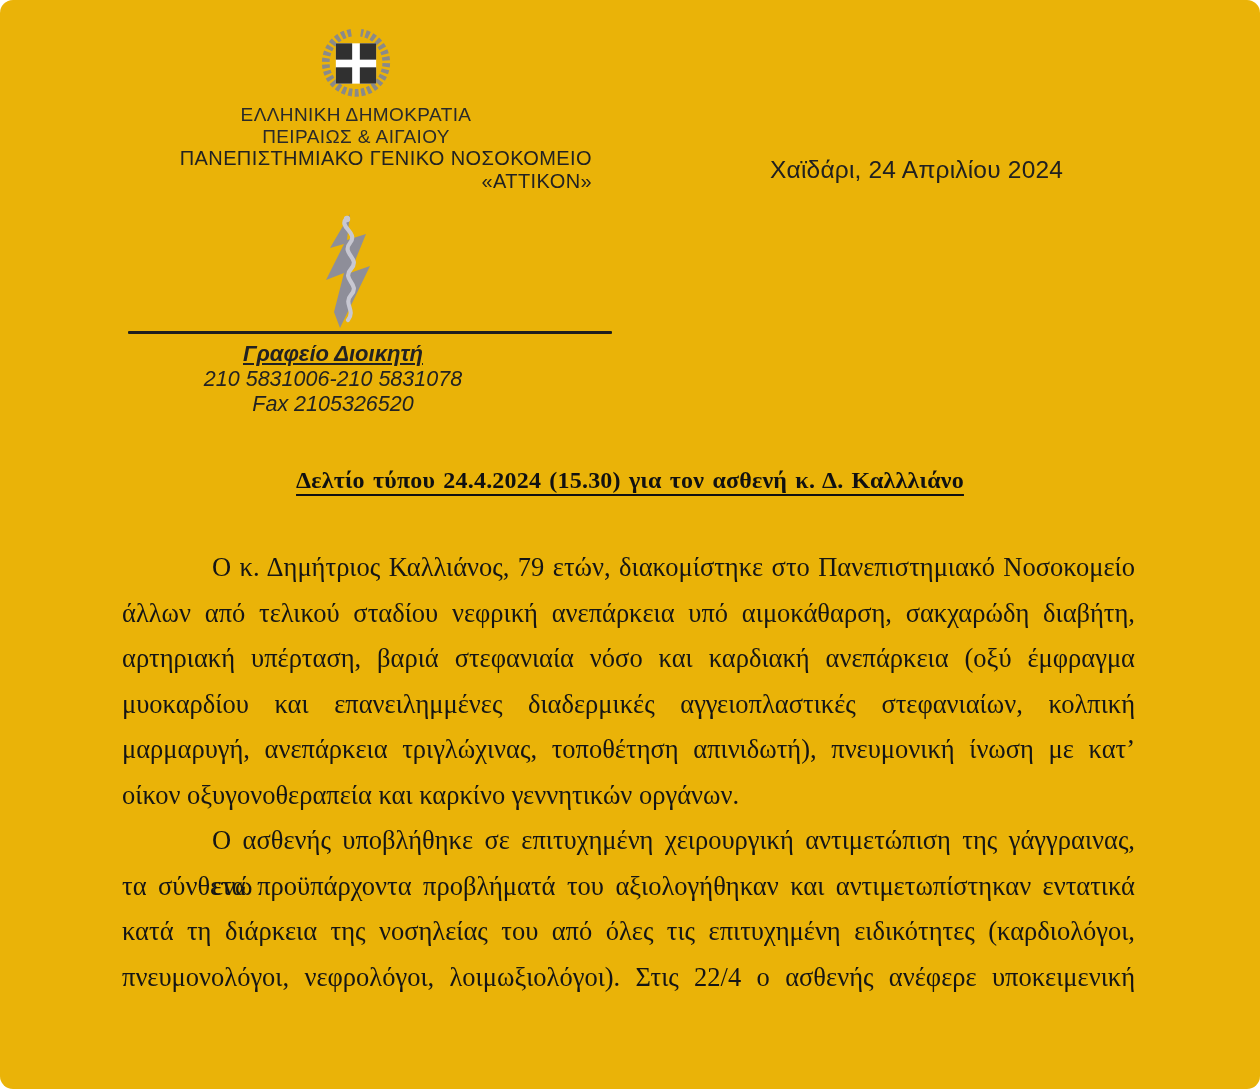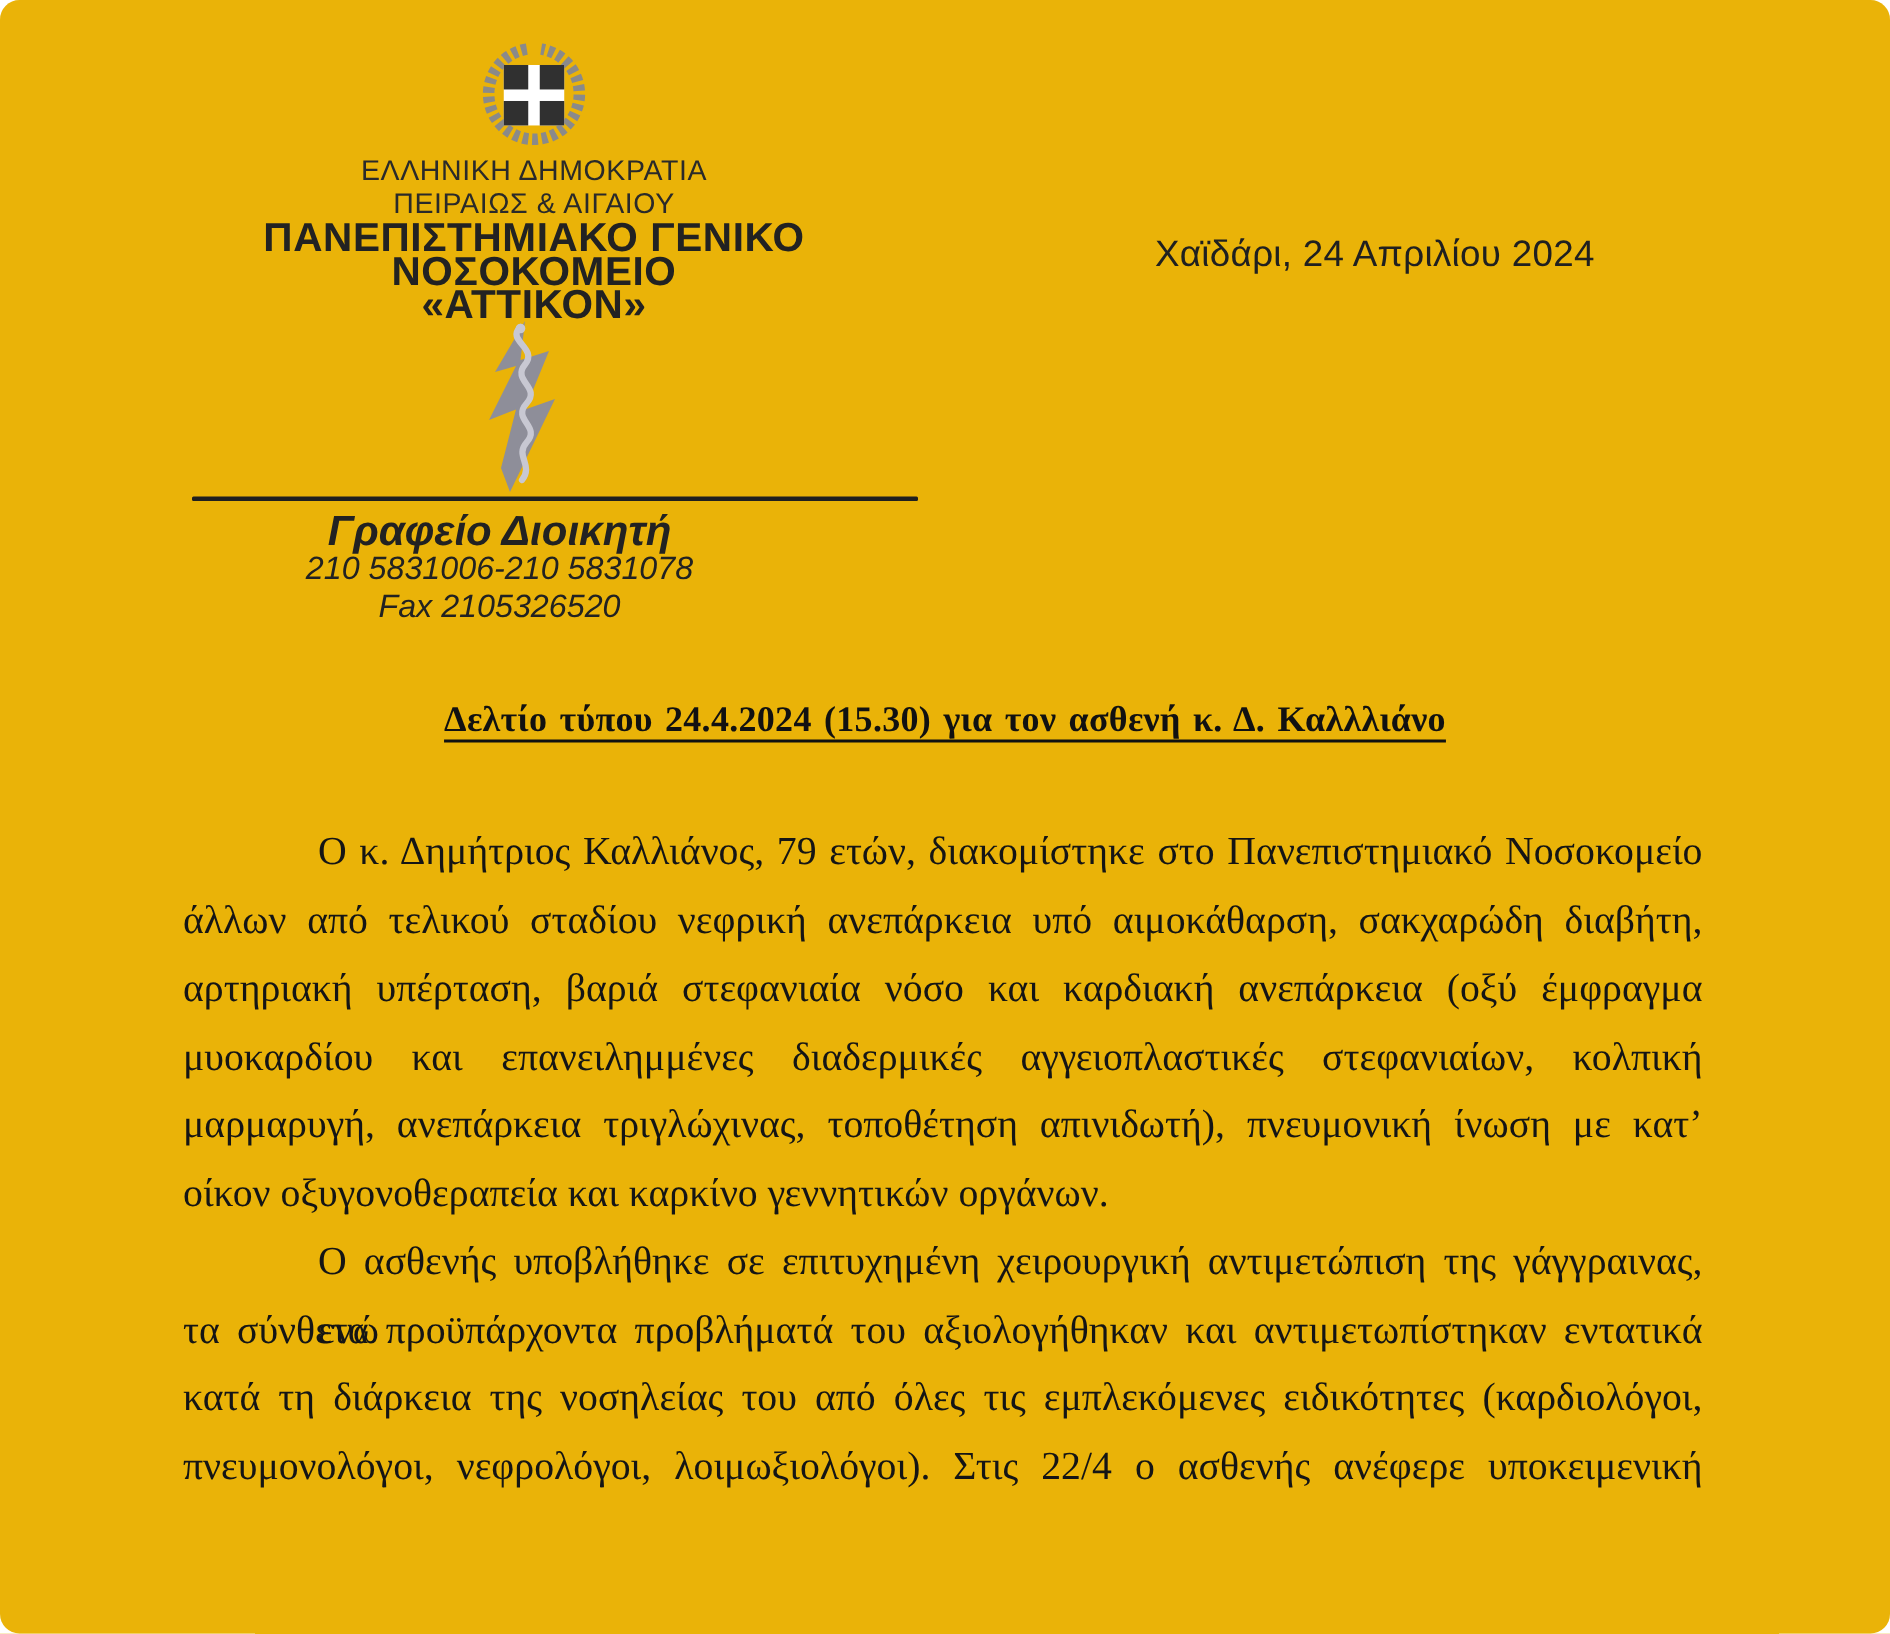--- a/index.html
+++ b/index.html
@@ -5,33 +5,33 @@
   html,body{margin:0;padding:0;background:#ffffff;}
   body{width:1260px;height:1089px;overflow:hidden;position:relative;
        font-family:"Liberation Sans",sans-serif;color:var(--ink,#1b1b1b);}
   .page{position:absolute;inset:0;background:#eab308;border-radius:13px;}
 
   
   .letterhead{position:absolute;left:120px;top:26px;width:472px;text-align:center;}
   .emblem{display:block;margin:0 auto 4px auto;}
   .lh-line{font-size:19px;line-height:21.5px;letter-spacing:.4px;color:#2a2a2a;}
   .lh-line sup{font-size:11px;vertical-align:6px;margin-right:5px;letter-spacing:0;}
-  .lh-bold{font-size:27px;line-height:22.5px;font-weight:bold;letter-spacing:.4px;color:#222;}
+  .lh-bold{font-size:20px;line-height:22.5px;font-weight:normal;letter-spacing:.4px;color:#222;text-align:right;}
 
   
   .bolt-logo{position:absolute;left:320px;top:214px;}
 
   
   .rule{position:absolute;left:128px;top:331px;width:484px;height:3px;
         background:var(--rule,#1f1f1f);border-radius:1px;}
 
   
   .office{position:absolute;left:133px;top:341px;width:400px;text-align:center;
           font-style:italic;font-size:21.5px;line-height:25.5px;color:#222;}
-  .office .o-title{font-weight:bold;font-size:28px;}
+  .office .o-title{font-weight:bold;font-size:22px;text-decoration:underline;}
   .office .o-email{text-decoration:underline;text-underline-offset:3px;text-decoration-thickness:1.5px;}
 
   
   .dateline{position:absolute;left:770px;top:156px;font-size:24.5px;color:#202020;letter-spacing:.2px;}
 
   
   .doc-title{position:absolute;left:124px;top:467px;width:1012px;text-align:center;}
   .doc-title span{
       font-family:"Liberation Serif",serif;font-weight:bold;font-size:24px;color:#111;
       text-decoration:underline;text-decoration-thickness:2px;text-underline-offset:6px;
@@ -85,17 +85,17 @@
 
   <div class="body-text" id="body-text">
       <div class="bl indent">Ο κ. Δημήτριος Καλλιάνος, 79 ετών, διακομίστηκε στο Πανεπιστημιακό Νοσοκομείο</div>
       <div class="bl">άλλων από τελικού σταδίου νεφρική ανεπάρκεια υπό αιμοκάθαρση, σακχαρώδη διαβήτη,</div>
       <div class="bl">αρτηριακή υπέρταση, βαριά στεφανιαία νόσο και καρδιακή ανεπάρκεια (οξύ έμφραγμα</div>
       <div class="bl">μυοκαρδίου και επανειλημμένες διαδερμικές αγγειοπλαστικές στεφανιαίων, κολπική</div>
       <div class="bl">μαρμαρυγή, ανεπάρκεια τριγλώχινας, τοποθέτηση απινιδωτή),  πνευμονική ίνωση με κατ’</div>
       <div class="bl flush">οίκον οξυγονοθεραπεία και  καρκίνο γεννητικών οργάνων.</div>
       <div class="bl indent">Ο ασθενής υποβλήθηκε σε επιτυχημένη χειρουργική αντιμετώπιση της γάγγραινας, ενώ</div>
       <div class="bl">τα σύνθετα προϋπάρχοντα προβλήματά του αξιολογήθηκαν και αντιμετωπίστηκαν εντατικά</div>
-      <div class="bl">κατά τη διάρκεια της νοσηλείας του από όλες τις εμπλεκόμενες ειδικότητες  (καρδιολόγοι,</div>
+      <div class="bl">κατά τη διάρκεια της νοσηλείας του από όλες τις επιτυχημένη ειδικότητες  (καρδιολόγοι,</div>
       <div class="bl">πνευμονολόγοι, νεφρολόγοι, λοιμωξιολόγοι). Στις 22/4 ο ασθενής ανέφερε υποκειμενική</div>
     </div>
 
 </div>
 
 </body></html>

